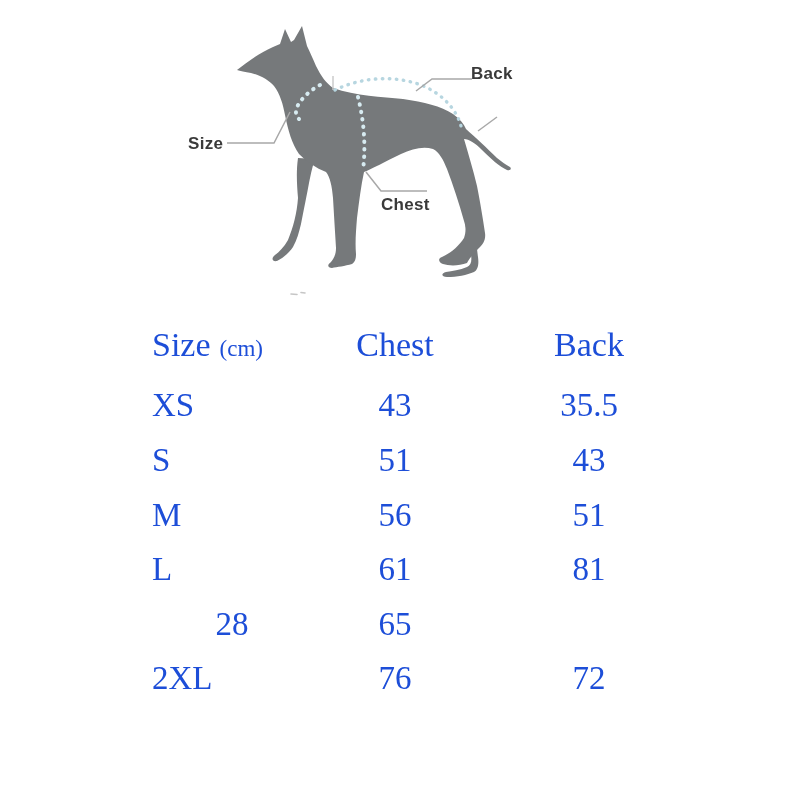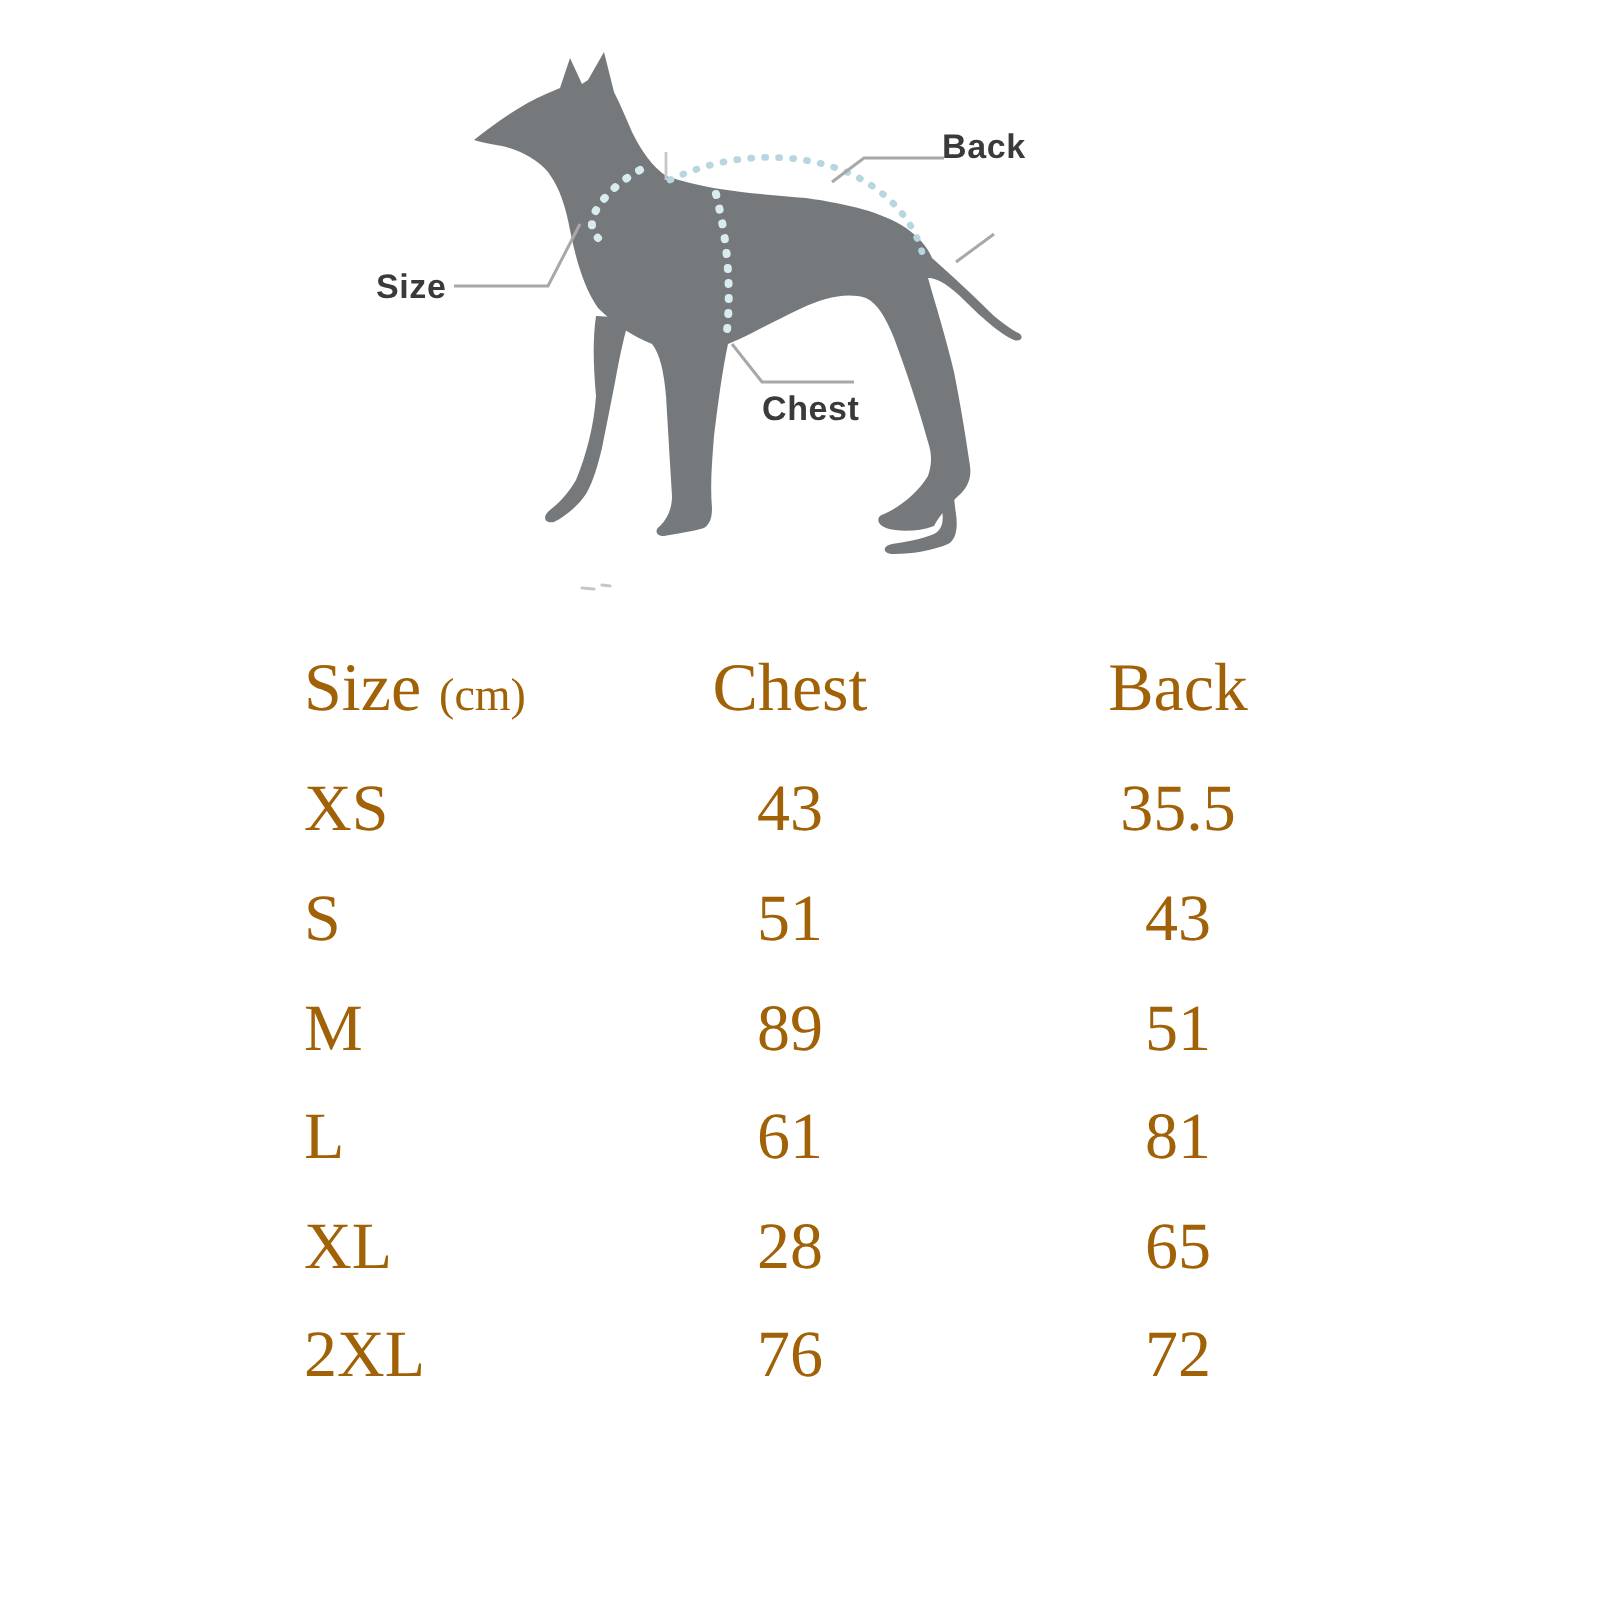--- a/index.html
+++ b/index.html
@@ -34,21 +34,21 @@
   .label-neck  { left: 188px; top: 134px; }
   .label-back  { left: 471px; top: 64px;  }
   .label-chest { left: 381px; top: 195px; }
 
   
   .size-table {
     position: absolute;
     left: 152px; top: 318px;
     width: 548px;
     font-family: "Liberation Serif", "DejaVu Serif", serif;
-    color: #a16207;
+    color: #1d4ed8;
   }
   .trow {
     display: grid;
     grid-template-columns: 160px 166px 222px;
     height: 54.6px;
     align-items: center;
   }
   .c1 { text-align: left; }
   .c2, .c3 { text-align: center; }
   .header-row .cell { font-size: 34px; }
@@ -133,32 +133,31 @@
     </div>
 
     <div class="trow body-row">
       <div class="cell c1">S</div>
       <div class="cell c2">51</div>
       <div class="cell c3">43</div>
     </div>
 
     <div class="trow body-row">
       <div class="cell c1">M</div>
-      <div class="cell c2">89</div>
+      <div class="cell c2">56</div>
       <div class="cell c3">51</div>
     </div>
 
     <div class="trow body-row">
       <div class="cell c1">L</div>
       <div class="cell c2">61</div>
       <div class="cell c3">81</div>
     </div>
 
     <div class="trow body-row">
-      <div class="cell c1">XL</div>
       <div class="cell c2">28</div>
       <div class="cell c3">65</div>
     </div>
 
     <div class="trow body-row">
       <div class="cell c1">2XL</div>
       <div class="cell c2">76</div>
       <div class="cell c3">72</div>
     </div>
 

